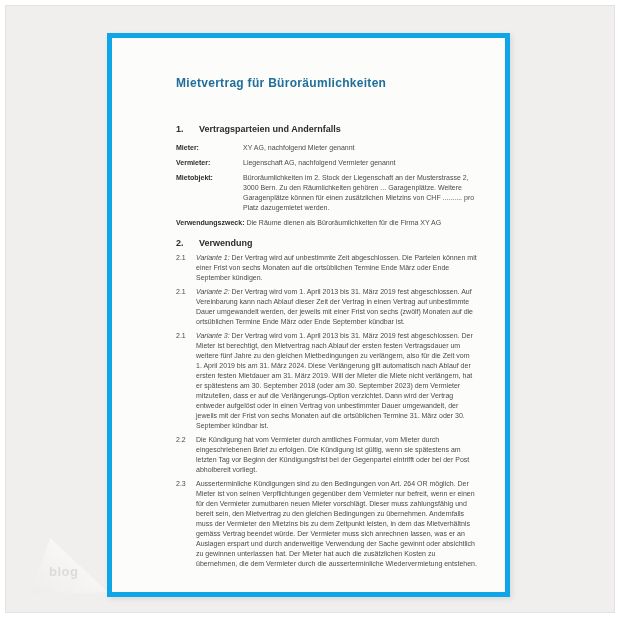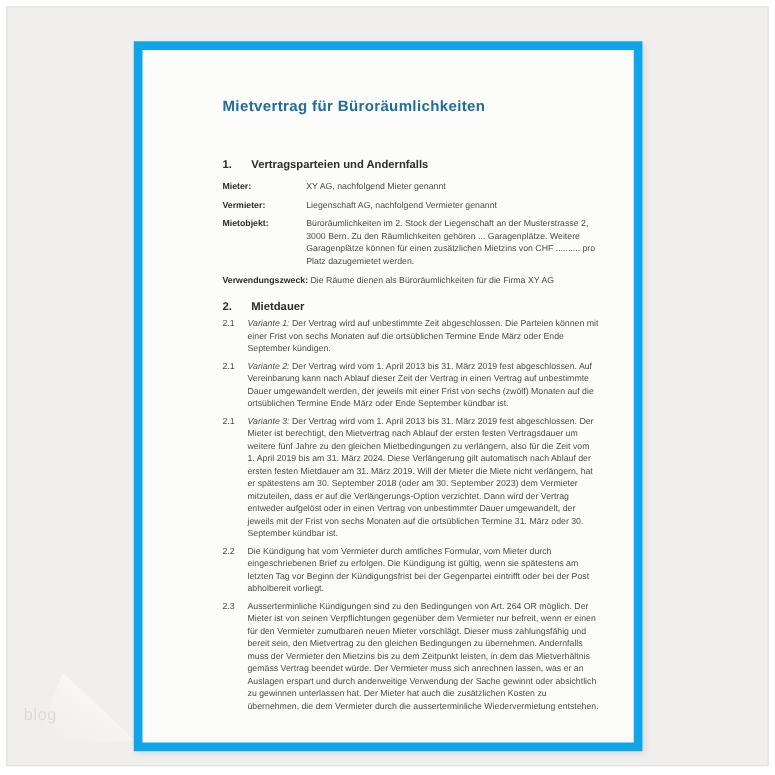--- a/index.html
+++ b/index.html
@@ -19,31 +19,32 @@
   
   .fold {
     position: absolute;
     left: 24px; top: 532px;
     width: 78px; height: 56px;
     background: linear-gradient(215deg, #fdfdfc 5%, #f5f4f2 55%, #eeedeb 100%);
     clip-path: polygon(26% 0%, 0% 100%, 100% 97%);
   }
   .watermark {
     position: absolute;
-    left: 13px; top: 558px;
+    left: 43px; top: 558px;
     font-size: 13px;
     color: #dbdbd9;
     letter-spacing: 0.5px;
+    font-weight: bold;
   }
   .page {
     position: absolute;
     left: 101px; top: 27px;
     width: 393px; height: 554px;
     background: #fcfcfb;
-    border: 7px solid #0ea5e9;
+    border: 5px solid #0ea5e9;
     box-shadow: 2px 2px 5px rgba(90, 90, 88, 0.14);
   }
   .content {
     position: absolute;
     left: 64px; top: 0;
     width: 301px;
     color: #4b4b49;
     font-size: 7px;
     line-height: 10px;
   }
@@ -122,21 +123,21 @@
 
         <div class="field-inline">
           <span class="field-label">Verwendungszweck:</span>
           <span class="field-value">Die Räume dienen als Büroräumlichkeiten für die Firma XY AG</span>
         </div>
       </div>
 
       <div class="section sec2">
         <div class="sec-heading">
           <span class="sec-num">2.</span>
-          <span class="sec-title">Mietdauer</span>
+          <span class="sec-title">Verwendung</span>
         </div>
 
         <div class="clause">
           <span class="clause-num">2.1</span>
           <div class="clause-body">
             <span class="clause-lead">Variante 1:</span>
             <span>Der Vertrag wird auf unbestimmte Zeit abgeschlossen. Die Parteien können mit einer Frist von sechs Monaten auf die ortsüblichen Termine Ende März oder Ende September kündigen.</span>
           </div>
         </div>
 

